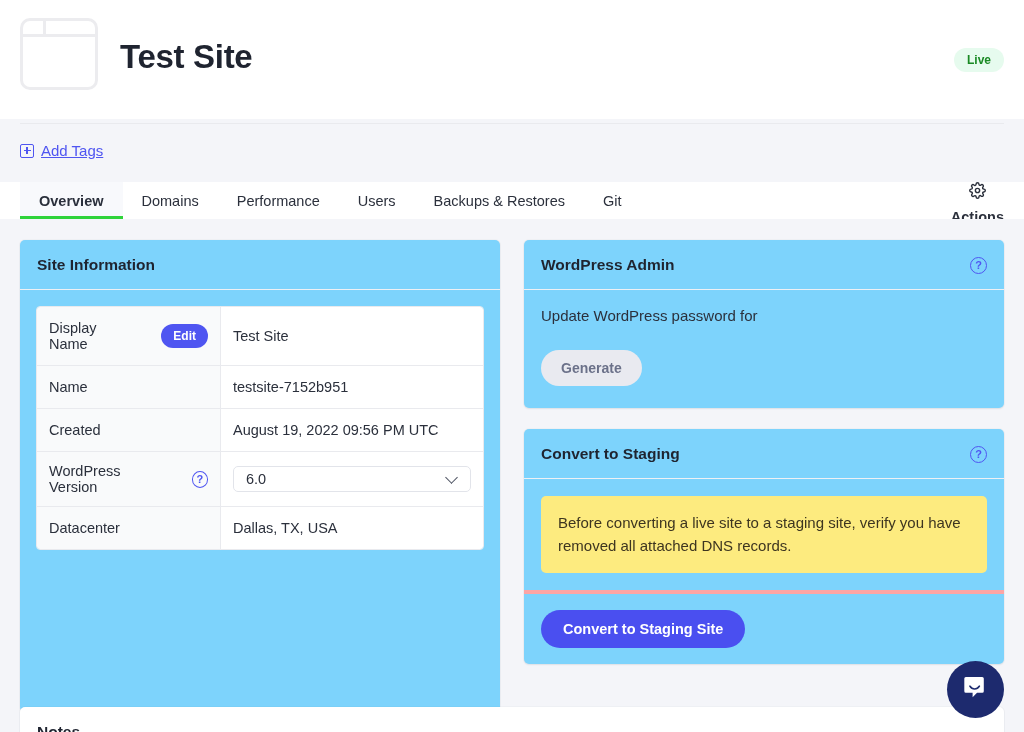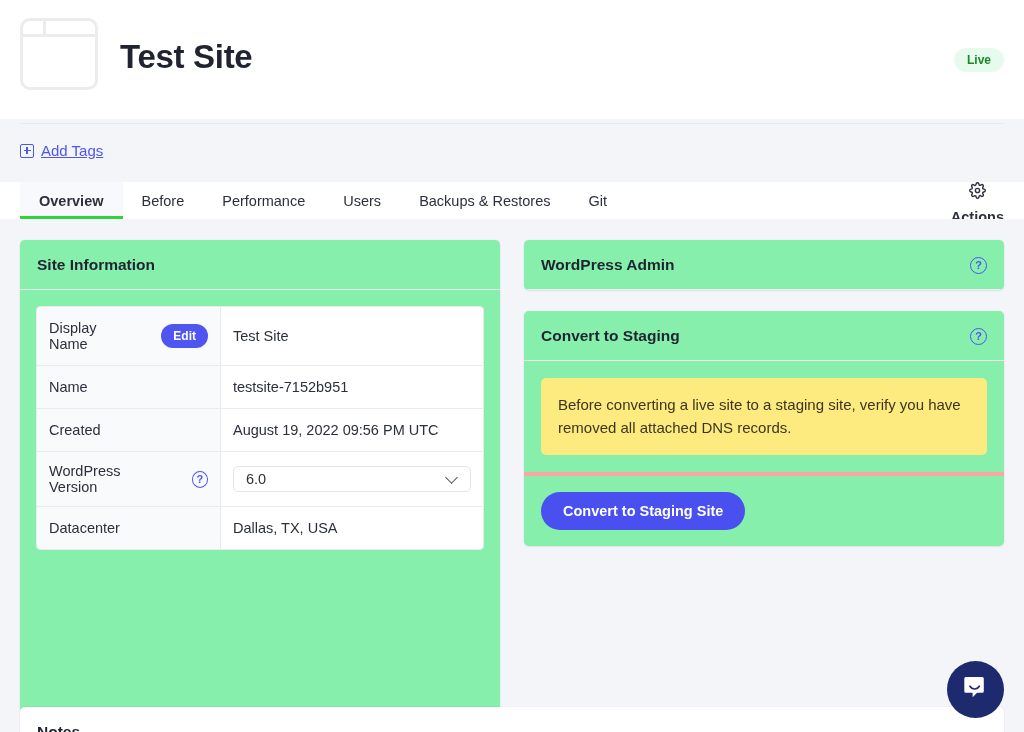--- a/index.html
+++ b/index.html
@@ -136,21 +136,21 @@
     background: #f4f5f9;
     padding: 21px 20px 0 20px;
     display: flex;
     gap: 24px;
     align-items: flex-start;
   }
   .col-left { width: 480px; flex: none; }
   .col-right { width: 480px; flex: none; }
 
   .card {
-    background: #86efac;
+    background: #7dd3fc;
     border-radius: 5px;
     box-shadow: 0 1px 2px rgba(20,25,50,.07), 0 0 0 1px rgba(20,25,50,.025);
     overflow: hidden;
   }
   .card-head {
     padding: 16px 17px 15px 17px;
     border-bottom: 1px solid #eef0f4;
     display: flex; align-items: center;
   }
   .card-title { font-size: 15.5px; font-weight: bold; color: #1f2430; }
@@ -291,21 +291,21 @@
   <div class="tags-row">
     <span class="plus-box"></span>
     <span class="add-tags-link">Add Tags</span>
   </div>
 
   <div class="tabs-bar">
     <div class="tab active">
       <span>Overview</span>
     </div>
     <div class="tab">
-      <span>Before</span>
+      <span>Domains</span>
     </div>
     <div class="tab">
       <span>Performance</span>
     </div>
     <div class="tab">
       <span>Users</span>
     </div>
     <div class="tab">
       <span>Backups &amp; Restores</span>
     </div>
@@ -383,20 +383,24 @@
       </div>
     </div>
 
     <div class="col-right">
 
       <div class="card">
         <div class="card-head">
           <span class="card-title">WordPress Admin</span>
           <span class="help-icon">?</span>
         </div>
+        <div class="wp-body">
+          <div class="wp-text">Update WordPress password for</div>
+          <div class="gen-btn">Generate</div>
+        </div>
       </div>
 
       <div class="card" style="margin-top:21px">
         <div class="card-head">
           <span class="card-title">Convert to Staging</span>
           <span class="help-icon">?</span>
         </div>
         <div class="convert-body">
           <div class="warn">Before converting a live site to a staging site, verify you have removed all attached DNS records.</div>
         </div>

